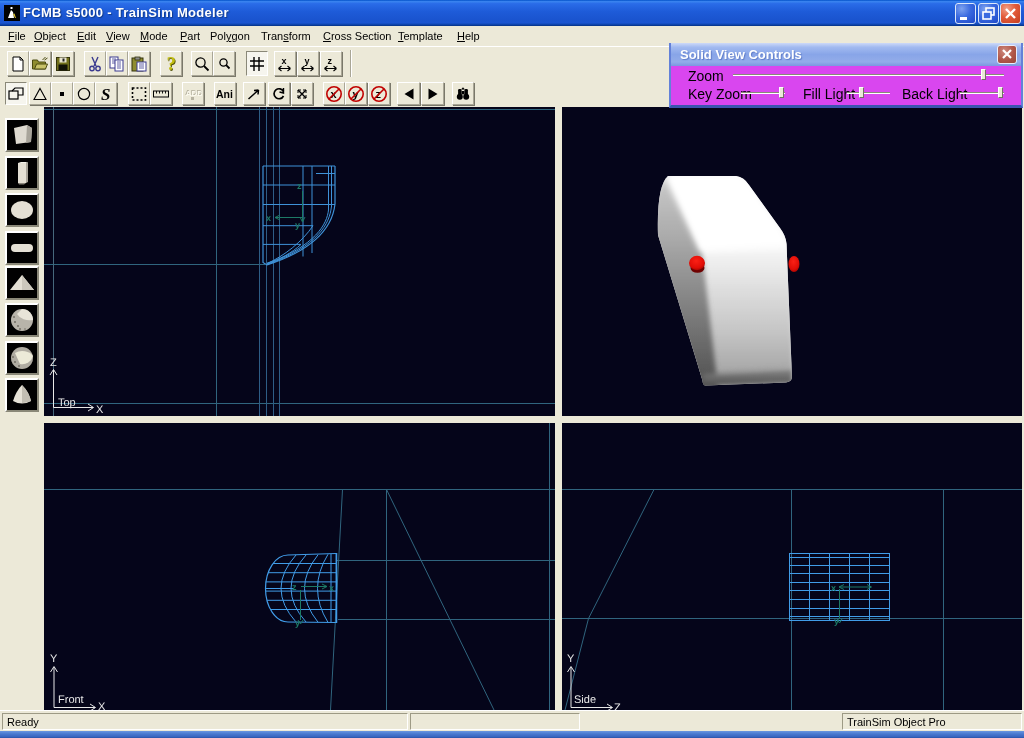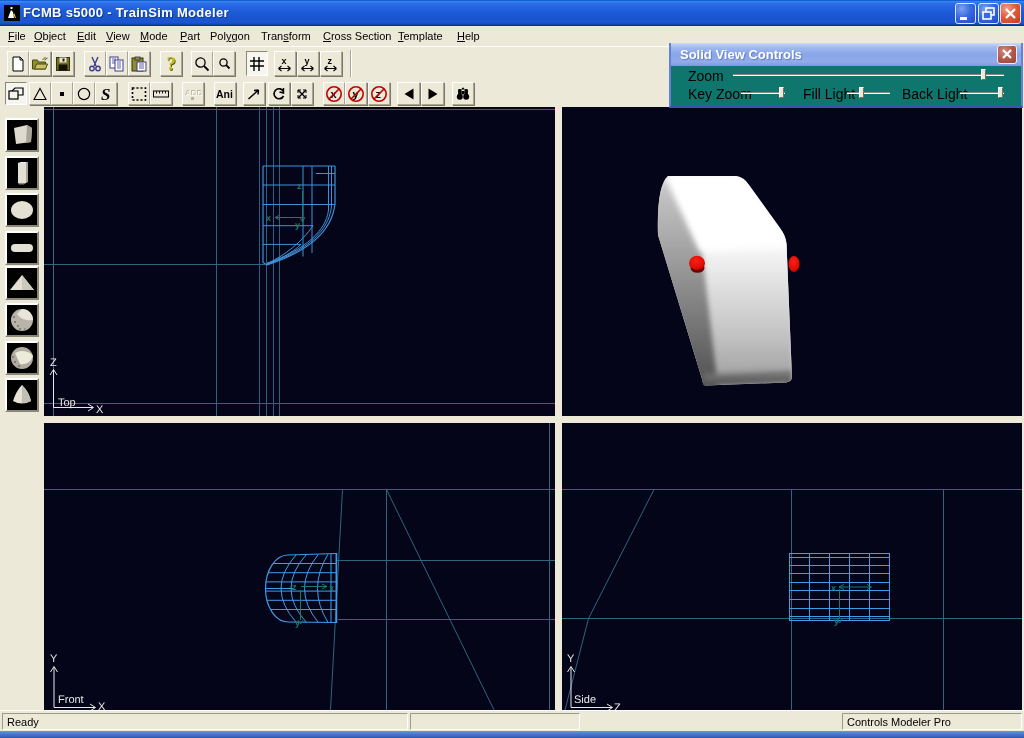--- a/index.html
+++ b/index.html
@@ -35,21 +35,21 @@
 #vpTR{left:518px;top:0;width:460px;height:309px;}
 #vpBL{left:0;top:316px;width:511px;height:287px;}
 #vpBR{left:518px;top:316px;width:460px;height:287px;}
 #vpzone svg{position:absolute;left:0;top:0;}
 #vpzone svg text{text-rendering:geometricPrecision;}
 
 #statusbar{position:absolute;left:0;top:710px;width:1024px;height:21px;background:#ece9d8;border-top:1px solid #fff;font-size:11px;color:#000;}
 .sp{position:absolute;top:2px;height:17px;border:1px solid;border-color:#9d9a85 #fff #fff #9d9a85;padding:2px 4px;}
 #bluestrip{position:absolute;left:0;top:731px;width:1024px;height:7px;background:linear-gradient(180deg,#6a96e0 0%,#4a7ad0 40%,#3a66c0 80%,#2a52a8 100%);}
 
-#dlg{position:absolute;left:669px;top:43px;width:354px;height:65px;background:#0f766e;
+#dlg{position:absolute;left:669px;top:43px;width:354px;height:65px;background:#d946ef;
 border-left:2px solid #6381d8;border-right:2px solid #6381d8;border-bottom:3px solid #3a55b0;}
 #dlgtitle{position:absolute;left:0;top:0;width:350px;height:23px;
 background:linear-gradient(180deg,#cdd9f8 0%,#a2baf0 18%,#88a5e8 50%,#93ace9 82%,#7b97e0 100%);}
 #dlgtitle span{position:absolute;left:9px;top:4px;color:#fff;font-weight:bold;font-size:13px;text-shadow:1px 1px 1px #5f7cc8;}
 #dlgclose{position:absolute;right:4px;top:2px;width:20px;height:19px;border:1px solid #e8eefc;border-radius:3px;
 background:radial-gradient(circle at 35% 30%,#cf8a7e 0%,#b05648 55%,#99483c 100%);}
 .slab{position:absolute;font-size:14px;color:#000;}
 .track{position:absolute;height:2px;background:#8a8878;border-bottom:1px solid #fff;}
 .thumb{position:absolute;width:5px;height:11px;background:#ece9d8;border:1px solid;border-color:#fff #716f64 #716f64 #fff;}
 </style>
@@ -548,21 +548,21 @@
           <text x="12" y="280" fill="#e8e8e8" stroke="none" font-size="11">Side</text>
           <text x="52" y="288" fill="#e8e8e8" stroke="none" font-size="11">Z</text>
         </g>
       </svg>
     </div>
   </div>
 
   <div id="statusbar">
     <div class="sp" style="left:2px;width:406px;">Ready</div>
     <div class="sp" style="left:410px;width:170px;"></div>
-    <div class="sp" style="left:842px;width:180px;">Controls Modeler Pro</div>
+    <div class="sp" style="left:842px;width:180px;">TrainSim Object Pro</div>
   </div>
   <div id="bluestrip"></div>
 
   <div id="dlg">
     <div id="dlgtitle">
         <span>Solid View Controls</span>
       </div>
     <div id="dlgclose"><svg width="18" height="17">
           <path d="M5 4 L13 12 M13 4 L5 12" stroke="#fff" stroke-width="2.2"></path>
         </svg></div>

